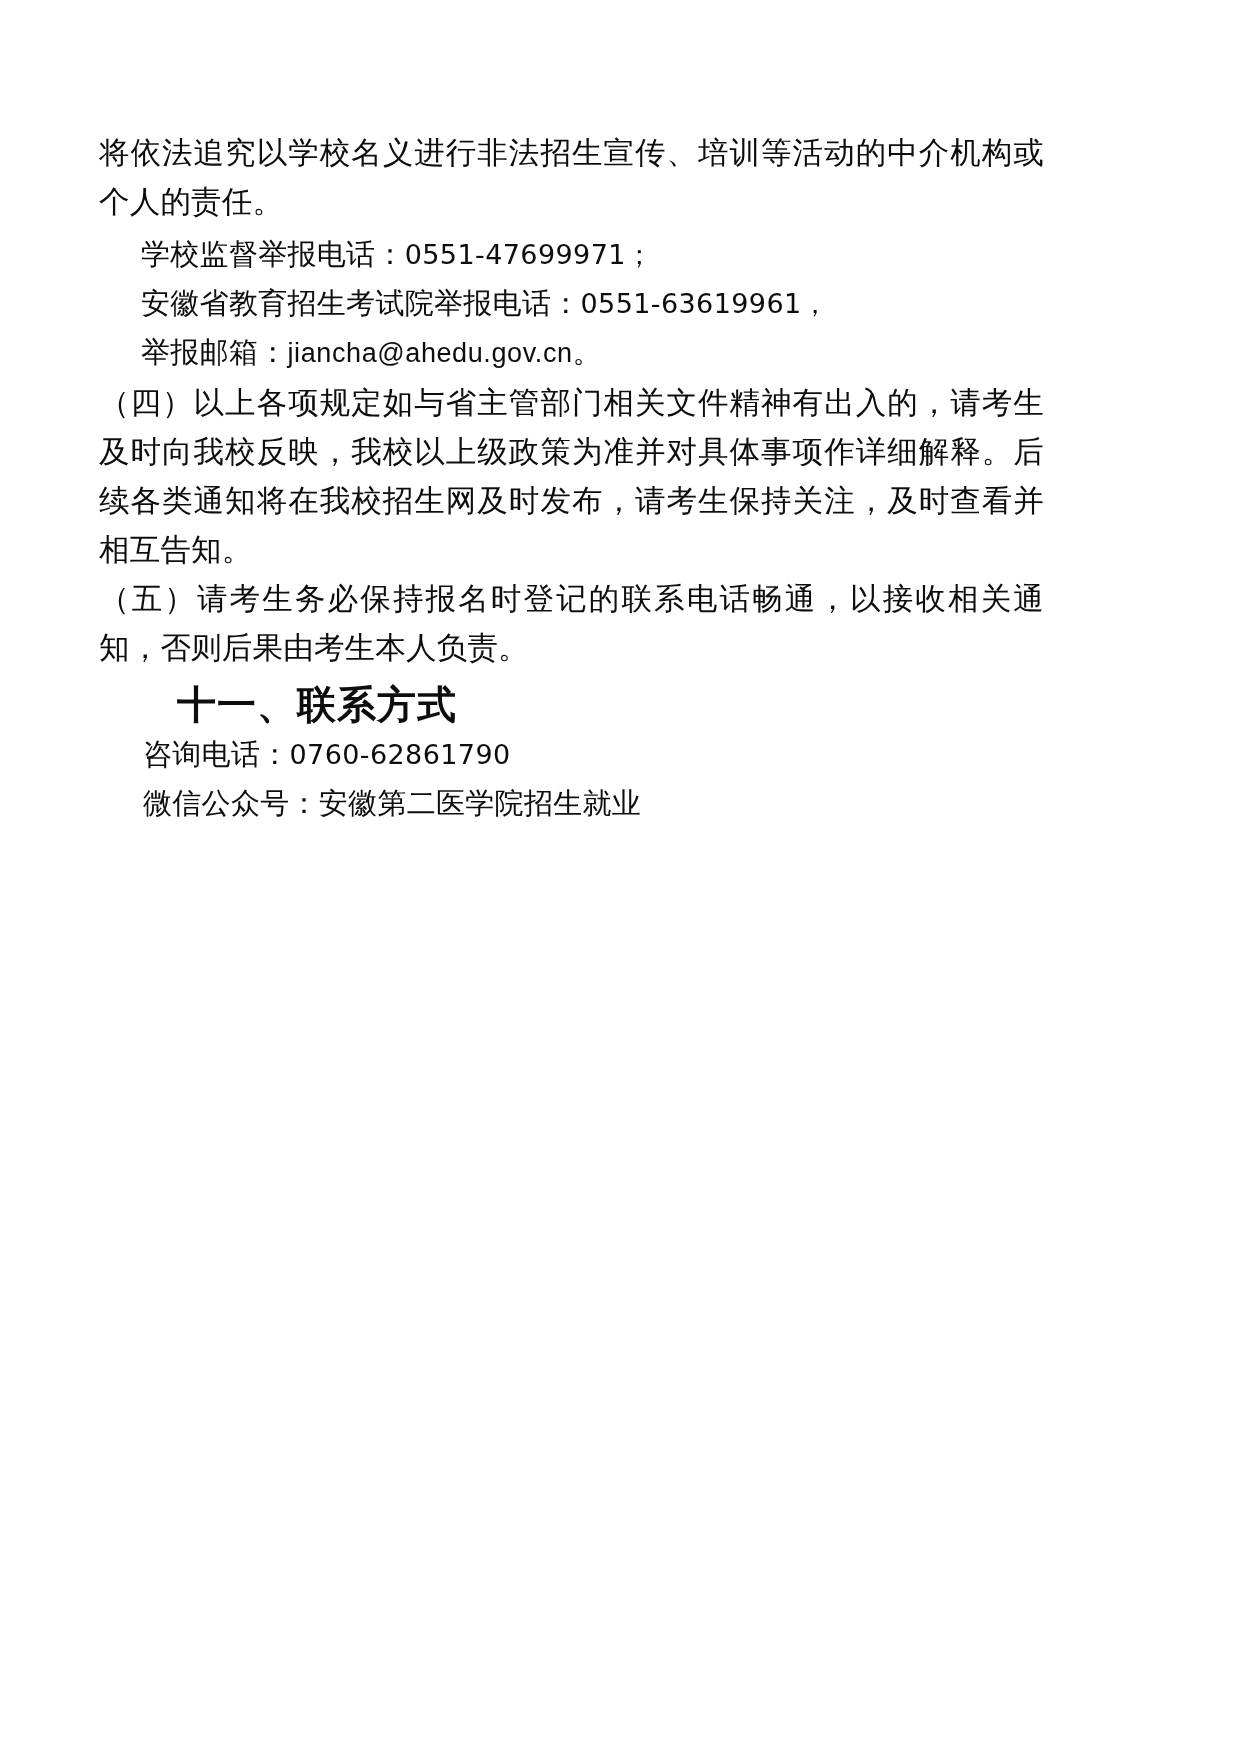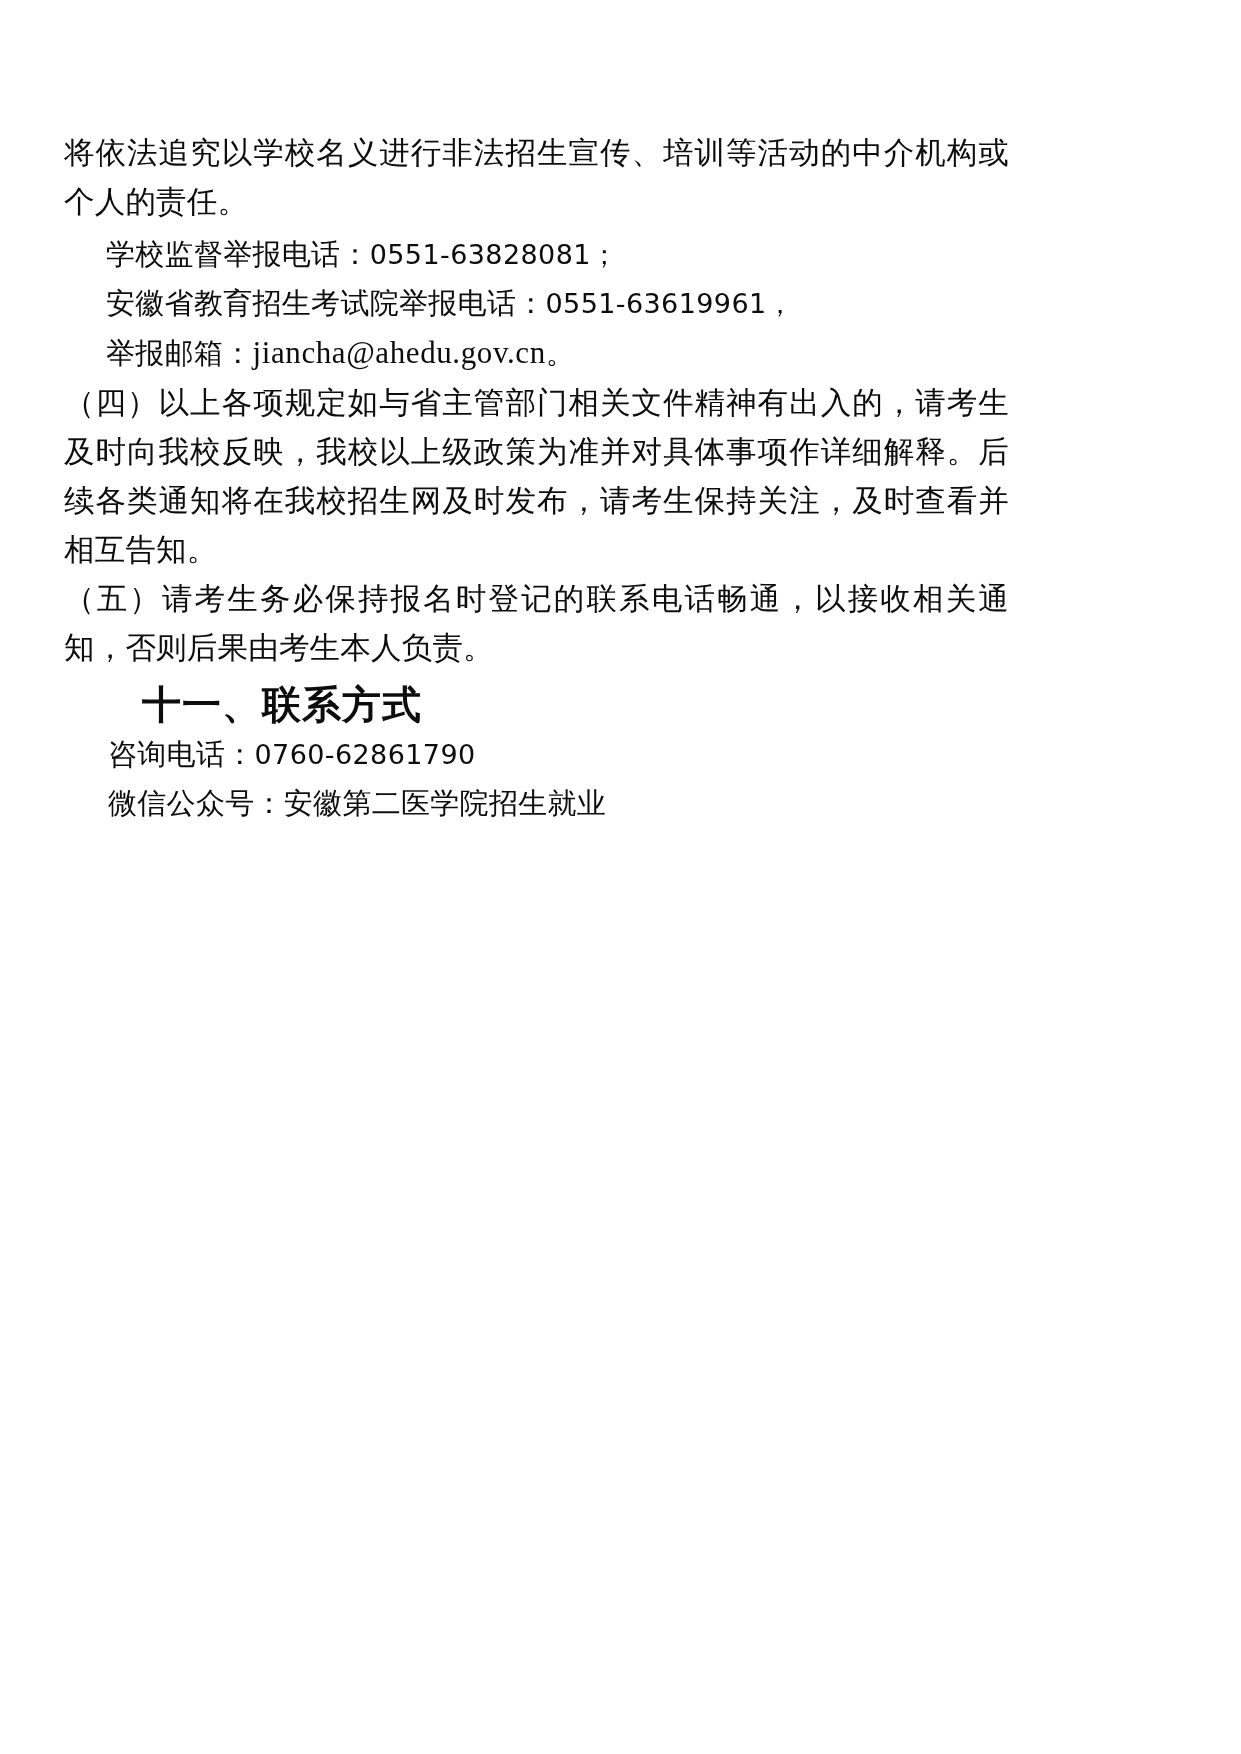--- a/index.html
+++ b/index.html
@@ -15,21 +15,21 @@
     position: relative;
     overflow: hidden;
   }
   .page {
     position: absolute;
     top: 0;
     left: 0;
     width: 1241px;
     height: 1505px;
     box-sizing: border-box;
-    padding: 128px 150px 0 64px;
+    padding: 128px 150px 0 99px;
     border-radius: 29px;
   }
   .doc-body {
     width: 945px;
   }
   p {
     margin: 0;
     padding: 0;
   }
   .para {
@@ -60,37 +60,37 @@
     line-height: 48px;
     padding-left: 44px;
     letter-spacing: 0.3px;
   }
   .latin {
     font-family: "DejaVu Sans", "Liberation Sans", sans-serif;
     font-size: 27px;
     letter-spacing: 0.4px;
   }
   .mail {
-    font-family: Liberation Serif, serif;
-    font-size: 31px;
+    font-family: Liberation Sans, sans-serif;
+    font-size: 27px;
     letter-spacing: 0.6px;
   }
   .block-spacer { height: 4px; }
 </style>
 </head>
 <body>
 
 <div class="page">
   <div class="doc-body">
 
     <p class="para">将依法追究以学校名义进行非法招生宣传、培训等活动的中介机构或个人的责任。</p>
 
     <div class="block-spacer"></div>
 
-    <p class="sub-line indent-small"><span>学校监督举报电话：</span><span class="latin">0551-63828081；</span></p>
+    <p class="sub-line indent-small"><span>学校监督举报电话：</span><span class="latin">0551-47699971；</span></p>
 
     <p class="sub-line indent-small"><span>安徽省教育招生考试院举报电话：</span><span class="latin">0551-63619961，</span></p>
 
     <p class="sub-line indent-small"><span>举报邮箱：</span><span class="mail">jiancha@ahedu.gov.cn</span><span>。</span></p>
 
     <p class="para">（四）以上各项规定如与省主管部门相关文件精神有出入的，请考生及时向我校反映，我校以上级政策为准并对具体事项作详细解释。后续各类通知将在我校招生网及时发布，请考生保持关注，及时查看并相互告知。</p>
 
     <p class="para">（五）请考生务必保持报名时登记的联系电话畅通，以接收相关通知，否则后果由考生本人负责。</p>
 
     <p class="heading">十一、联系方式</p>

